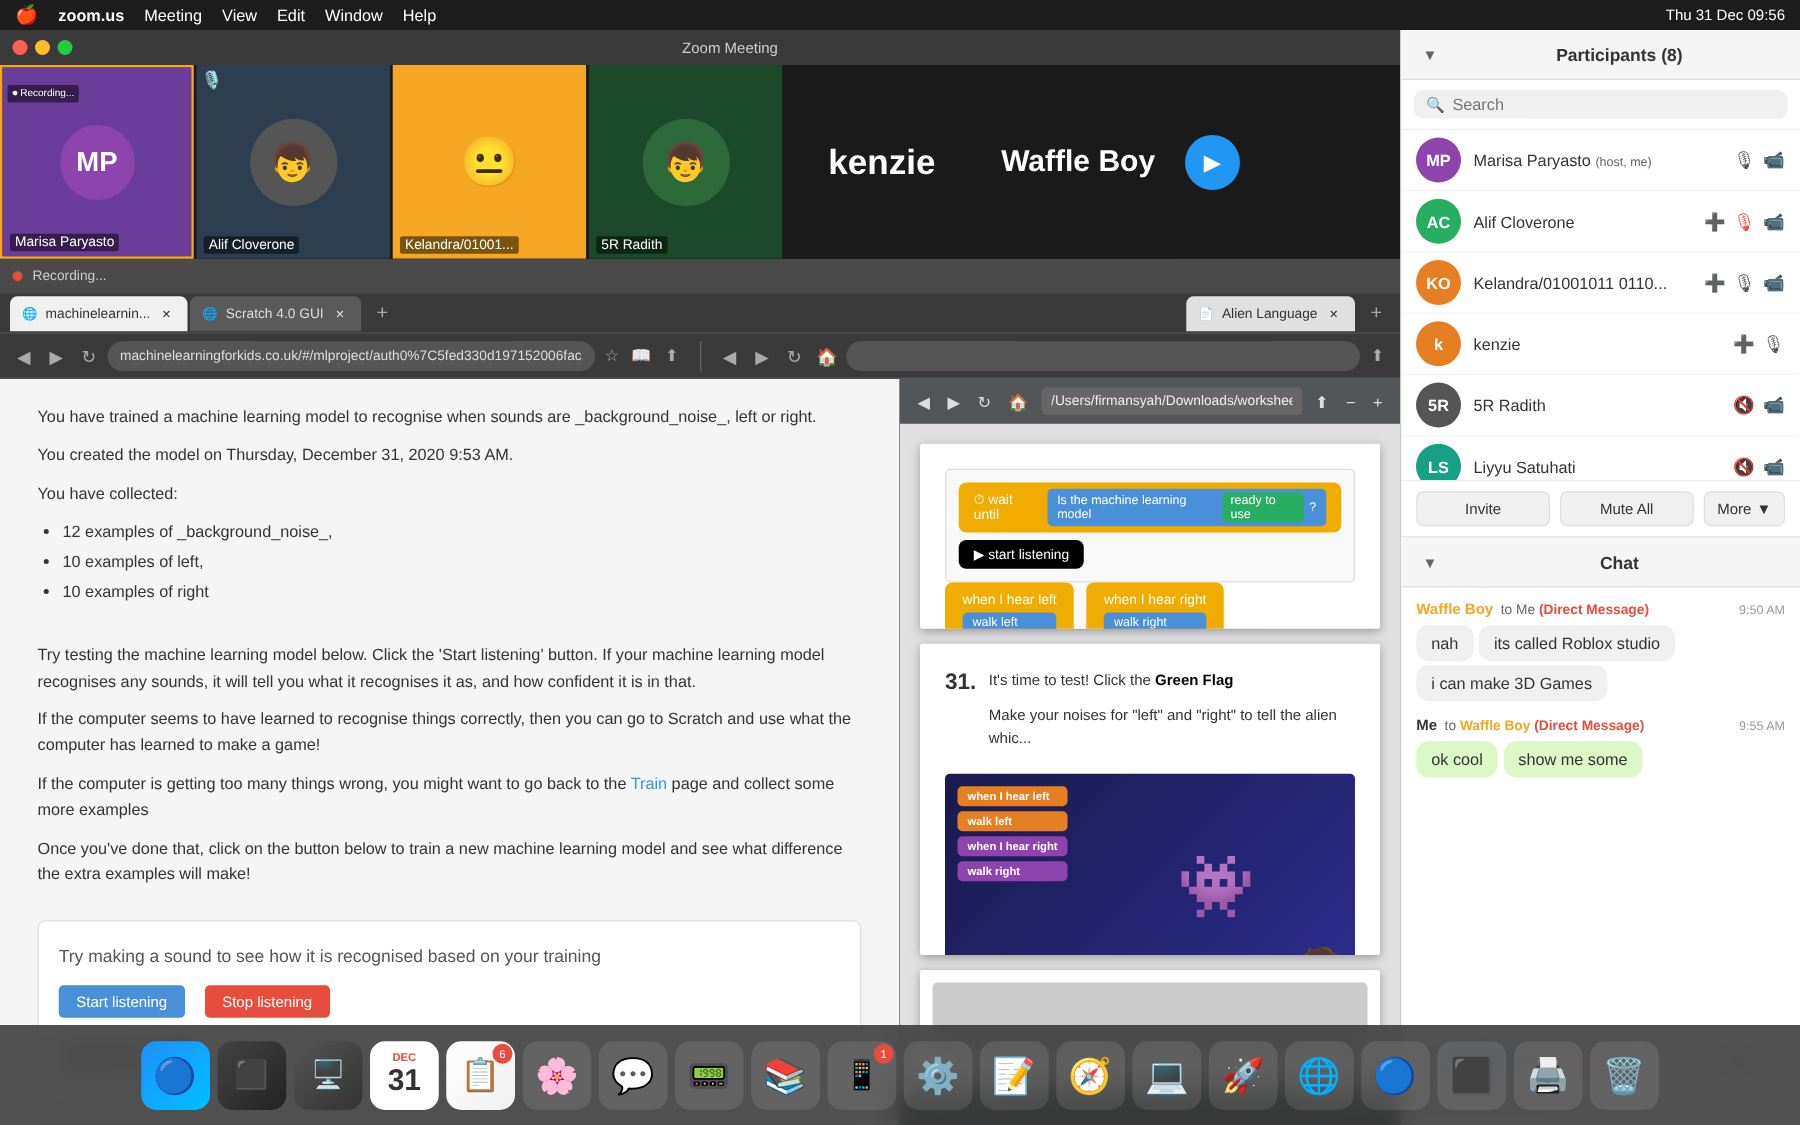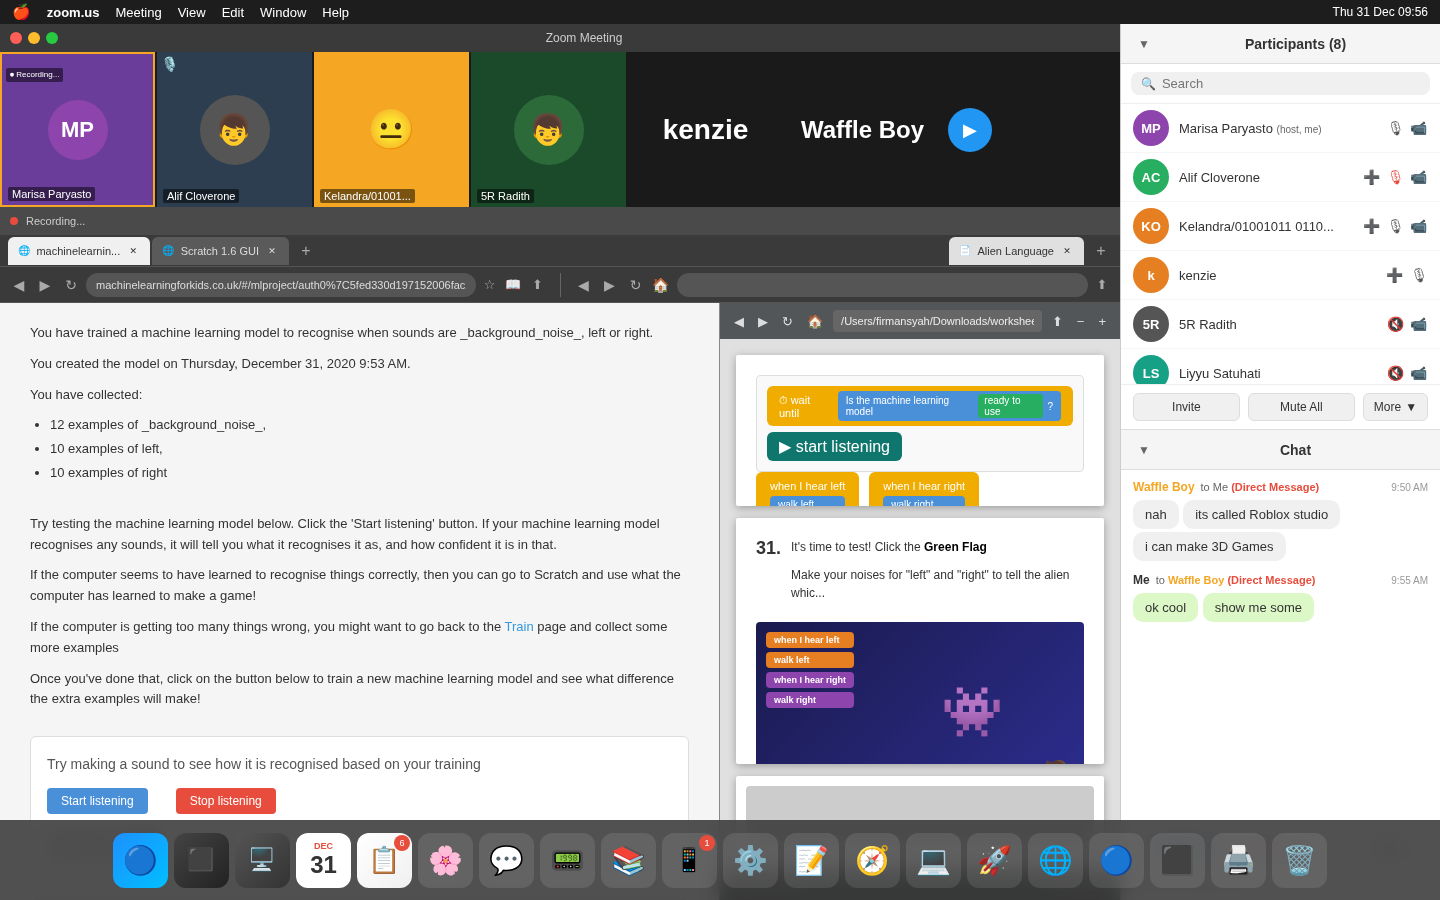--- a/index.html
+++ b/index.html
@@ -845,21 +845,21 @@
     <div class="tab-bar-container">
 
       <div style="display:flex;align-items:center;gap:2px;flex:1;">
         <div class="browser-tab active">
           <span style="font-size:10px;">🌐</span>
           <span>machinelearnin...</span>
           <div class="tab-close">✕</div>
         </div>
         <div class="browser-tab">
           <span style="font-size:10px;">🌐</span>
-          <span>Scratch 1.6 GUI</span>
+          <span>Scratch 4.0 GUI</span>
           <div class="tab-close">✕</div>
         </div>
         <div class="tab-new-btn">+</div>
       </div>
 
       <div style="display:flex;align-items:center;gap:2px;margin-left:auto;">
         <div class="browser-tab active" style="background:#e0e0e0;color:#333;">
           <span style="font-size:10px;">📄</span>
           <span>Alien Language</span>
           <div class="tab-close">✕</div>
@@ -913,21 +913,21 @@
             <div style="flex:1;">
               <p>Try testing the machine learning model below. Click the 'Start listening' button. If your machine learning model recognises any sounds, it will tell you what it recognises it as, and how confident it is in that.</p>
               <p>If the computer seems to have learned to recognise things correctly, then you can go to Scratch and use what the computer has learned to make a game!</p>
               <p><span>If the computer is getting too many things wrong, you might want to go back to the </span><a style="color:#3498db;cursor:pointer;">Train</a><span> page and collect some more examples</span></p>
               <p>Once you've done that, click on the button below to train a new machine learning model and see what difference the extra examples will make!</p>
             </div>
           </div>
 
           <div class="test-box">
             <p>Try making a sound to see how it is recognised based on your training</p>
-            <div style="display:flex;gap:20px;">
+            <div style="display:flex;gap:8px;">
               <button class="btn-start-listening">Start listening</button>
               <button class="btn-stop-listening">Stop listening</button>
             </div>
             <div class="recognised-text">
               <span>Recognised as</span>
               <strong>right</strong>
               <br>
               <span>with 91% confidence</span>
             </div>
           </div>
@@ -967,21 +967,21 @@
           <div class="pdf-page">
             <div class="pdf-page-content">
               <div class="pdf-instruction-img">
                 <div style="display:flex;flex-direction:column;gap:6px;align-items:flex-start;">
                   <div style="display:flex;align-items:center;gap:6px;background:#f0ad00;border-radius:6px;padding:5px 12px;font-size:11px;color:#fff;">
                     ⏱ wait until
                     <div style="background:#4a90d9;border-radius:4px;padding:3px 8px;font-size:10px;color:#fff;display:flex;align-items:center;gap:4px;">
                       Is the machine learning model <span style="background:#27ae60;border-radius:3px;padding:1px 6px;">ready to use</span> ?
                     </div>
                   </div>
-                  <div style="background:#0f766e;border-radius:6px;padding:5px 12px;font-size:16px;color:#fff;text-align:right;">▶ start listening</div>
+                  <div style="background:#000000;border-radius:6px;padding:5px 12px;font-size:11px;color:#fff;text-align:right;">▶ start listening</div>
                 </div>
               </div>
               <div style="display:flex;gap:10px;">
                 <div style="background:#f0ad00;border-radius:6px;padding:8px 14px;font-size:11px;color:#fff;display:flex;flex-direction:column;gap:4px;min-width:100px;">
                   <div>when I hear left</div>
                   <div style="background:#4a90d9;border-radius:4px;padding:3px 8px;font-size:10px;color:#fff;">walk left</div>
                 </div>
                 <div style="background:#f0ad00;border-radius:6px;padding:8px 14px;font-size:11px;color:#fff;display:flex;flex-direction:column;gap:4px;min-width:100px;">
                   <div>when I hear right</div>
                   <div style="background:#4a90d9;border-radius:4px;padding:3px 8px;font-size:10px;color:#fff;">walk right</div>

